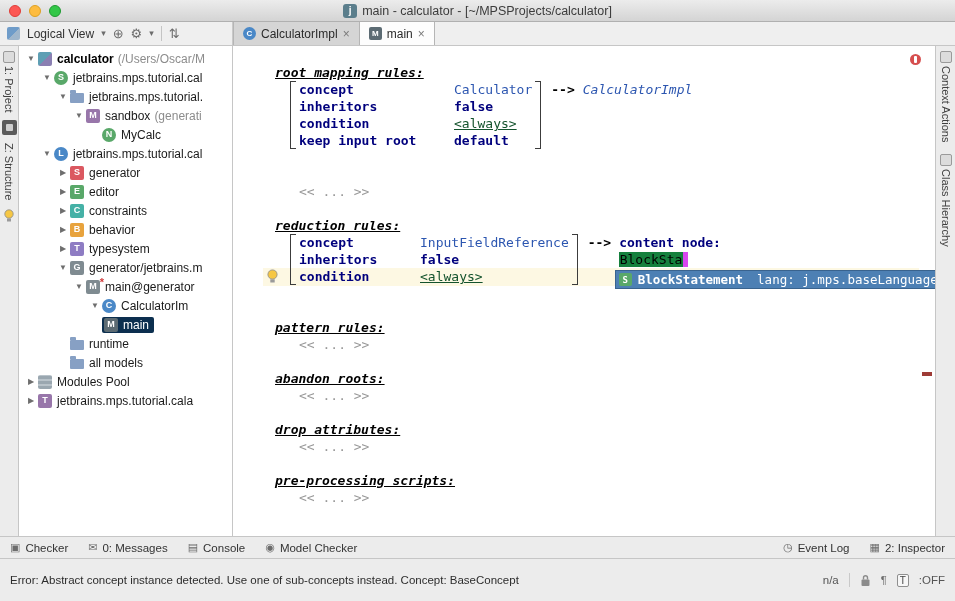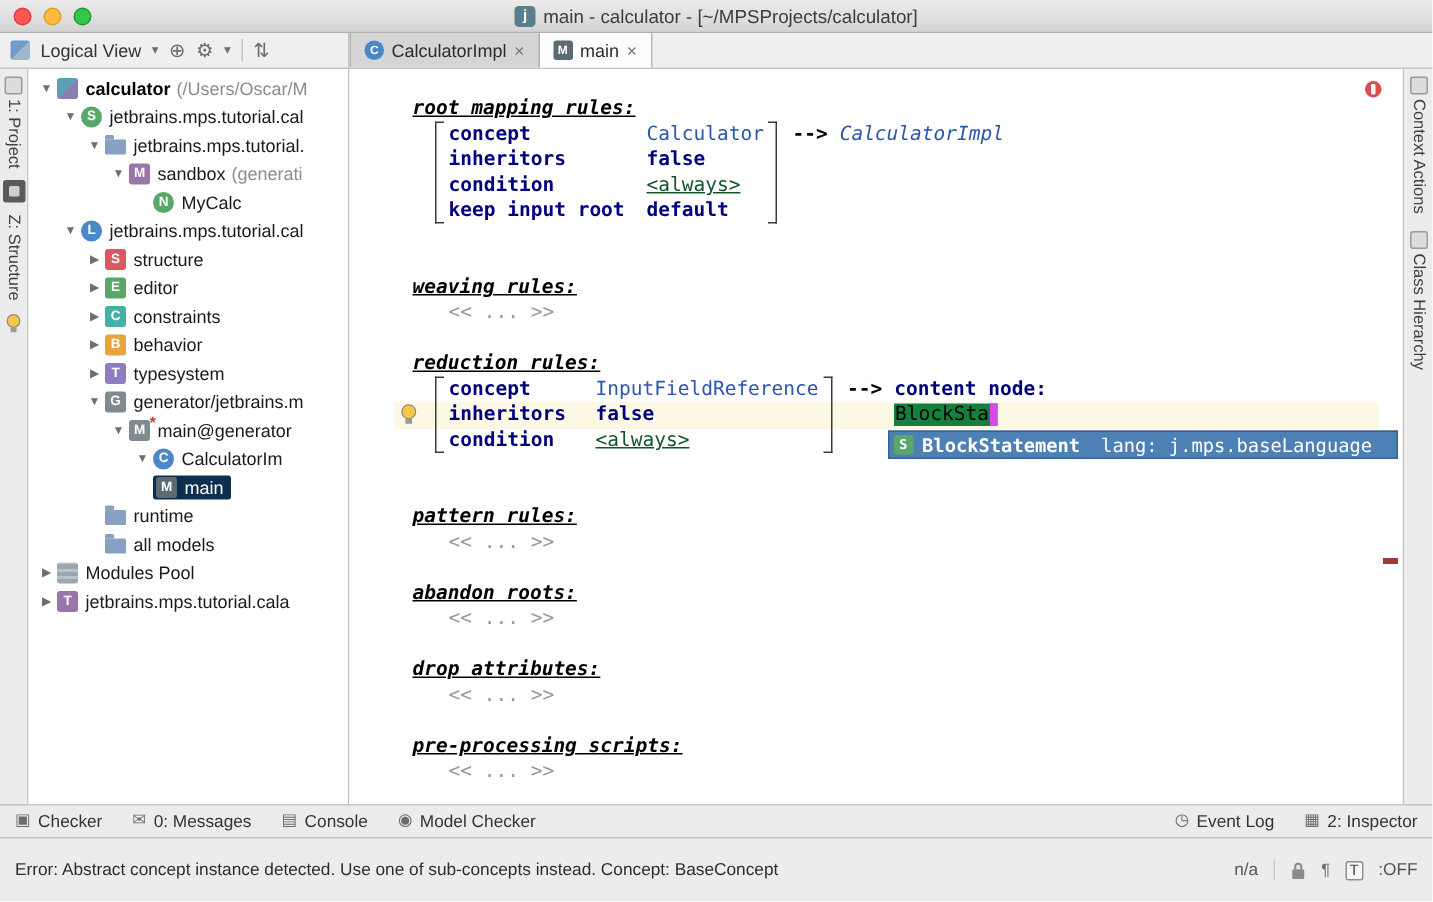--- a/index.html
+++ b/index.html
@@ -79,21 +79,21 @@
   .err-badge { position:absolute; right:14px; top:8px; width:11px; height:11px; border-radius:50%; background:#d64f4f; z-index:4; }
   .err-badge::after { content:""; position:absolute; left:4px; top:2px; width:3px; height:7px; background:#fff; border-radius:1px; }
   .stripe-err { position:absolute; right:3px; top:326px; width:10px; height:4px; background:#9e3b36; z-index:4; }
   .ed-content { position:absolute; left:42px; top:18px; right:16px; z-index:2; }
   .ed-title { height:17px; line-height:17px; font-weight:bold; font-style:italic; text-decoration:underline; color:#000; }
   .ph { height:17px; line-height:17px; color:#999; margin:0 0 17px 24px; }
   .rule { display:flex; align-items:stretch; margin:0 0 34px 15px; }
   .br { width:6px; border:1px solid #3c3c3c; flex:0 0 6px; }
   .br.l { border-right:none; margin-right:3px; }
   .br.r { border-left:none; margin-left:3px; }
-  .rrow { height:17px; line-height:17px; display:flex; }
+  .rrow { height:17px; line-height:17px; display:flex;gap:23px; }
   .rkw { color:#00007d; font-weight:bold; }
   .w1 .rkw { width:132px; flex:0 0 132px; }
   .w2 .rkw { width:98px; flex:0 0 98px; }
   .c-ref { color:#2c56b0; }
   .ital { font-style:italic; }
   .c-kw { color:#00007d; font-weight:bold; }
   .c-mut { color:#14532d;text-decoration:underline; }
   .rside { margin-left:10px; align-self:flex-start; position:relative; }
   .sline { height:17px; line-height:17px; white-space:nowrap; }
   .rarrow { color:#000; font-weight:bold; margin-right:8px; }
@@ -209,21 +209,21 @@
         <span class="ticon circle c-blue">
             <i>L</i>
           </span>
         <span class="tlabel">jetbrains.mps.tutorial.cal</span>
       </div>
       <div class="trow lvl2">
         <span class="arrow">▶</span>
         <span class="ticon c-red">
             <i>S</i>
           </span>
-        <span class="tlabel">structure</span>
+        <span class="tlabel">generator</span>
       </div>
       <div class="trow lvl2">
         <span class="arrow">▶</span>
         <span class="ticon c-green">
             <i>E</i>
           </span>
         <span class="tlabel">editor</span>
       </div>
       <div class="trow lvl2">
         <span class="arrow">▶</span>
@@ -333,21 +333,20 @@
                 <span class="rkw">keep input root</span>
                 <span class="c-kw">default</span>
               </div>
           </div>
           <div class="br r"></div>
           <div class="rside">
             <div class="sline"><span class="rarrow">--&gt;</span><span class="c-ref ital">CalculatorImpl</span></div>
           </div>
         </div>
 
-        <div class="ed-title">weaving rules:</div>
         <div class="ph">&lt;&lt; ... &gt;&gt;</div>
 
         <div class="ed-title">reduction rules:</div>
         <div class="rule w2">
           <div class="br l"></div>
           <div class="rrows">
             <div class="rrow">
                 <span class="rkw">concept</span>
                 <span class="c-ref">InputFieldReference</span>
               </div>

